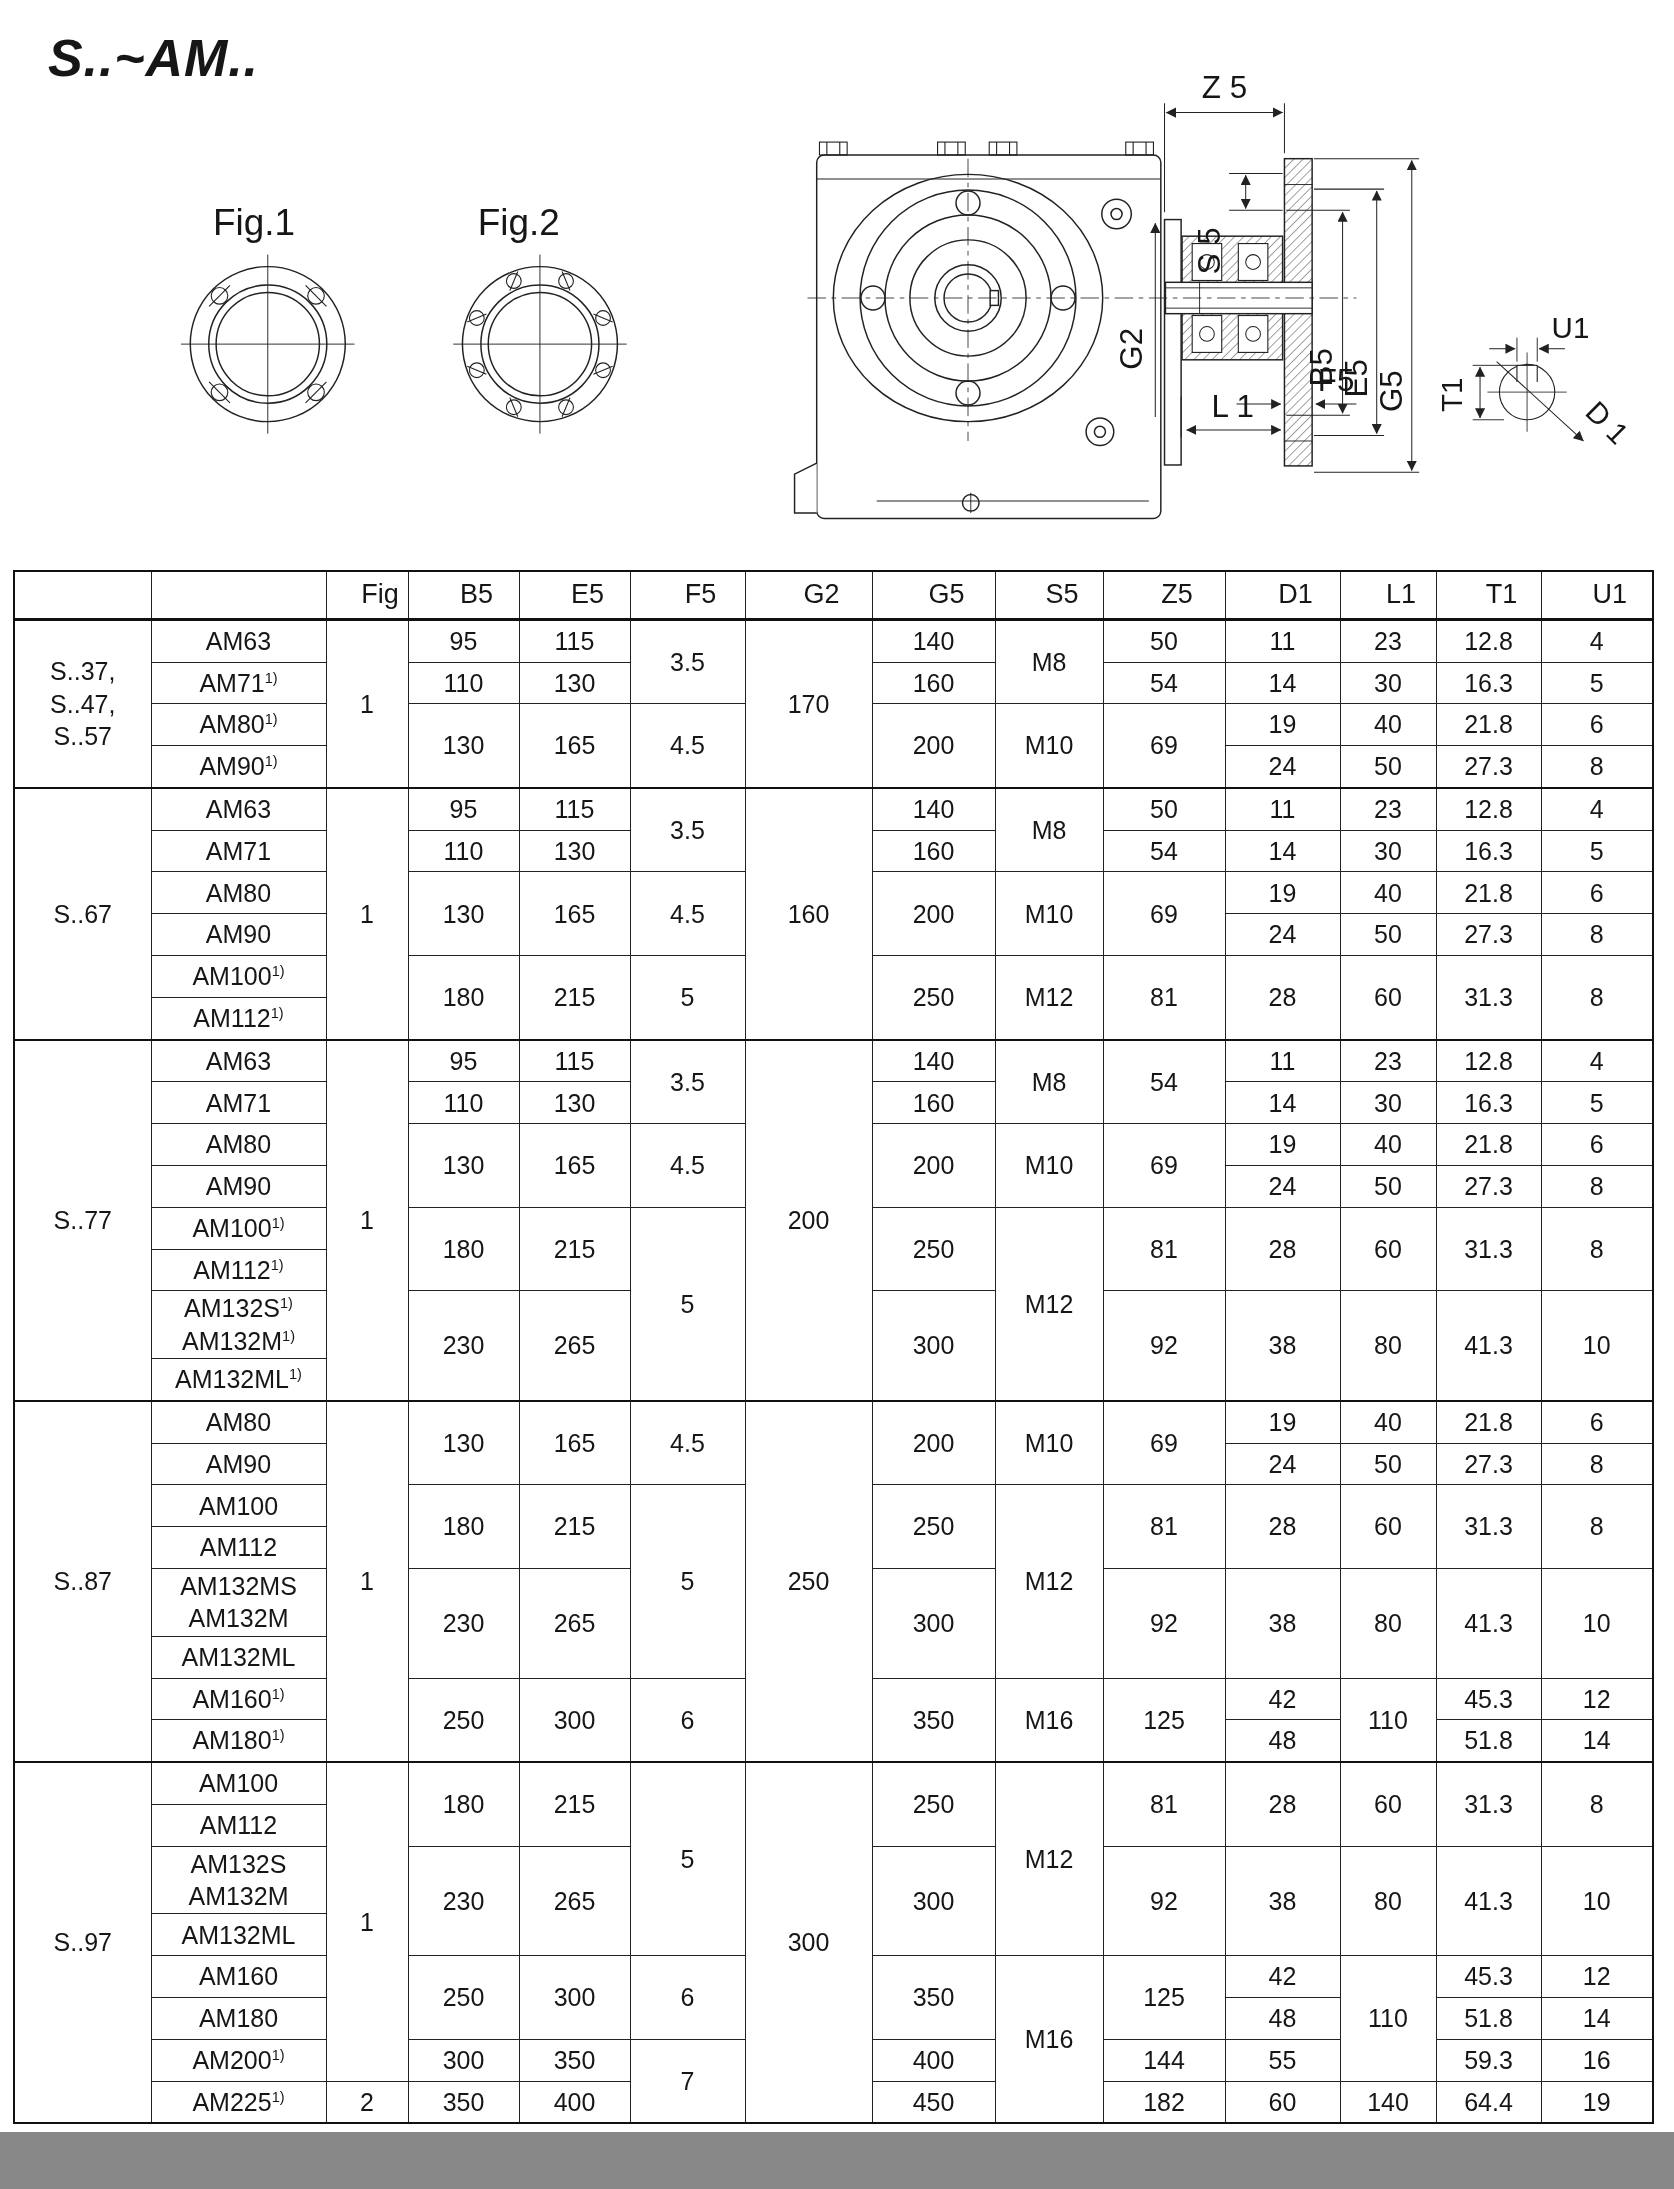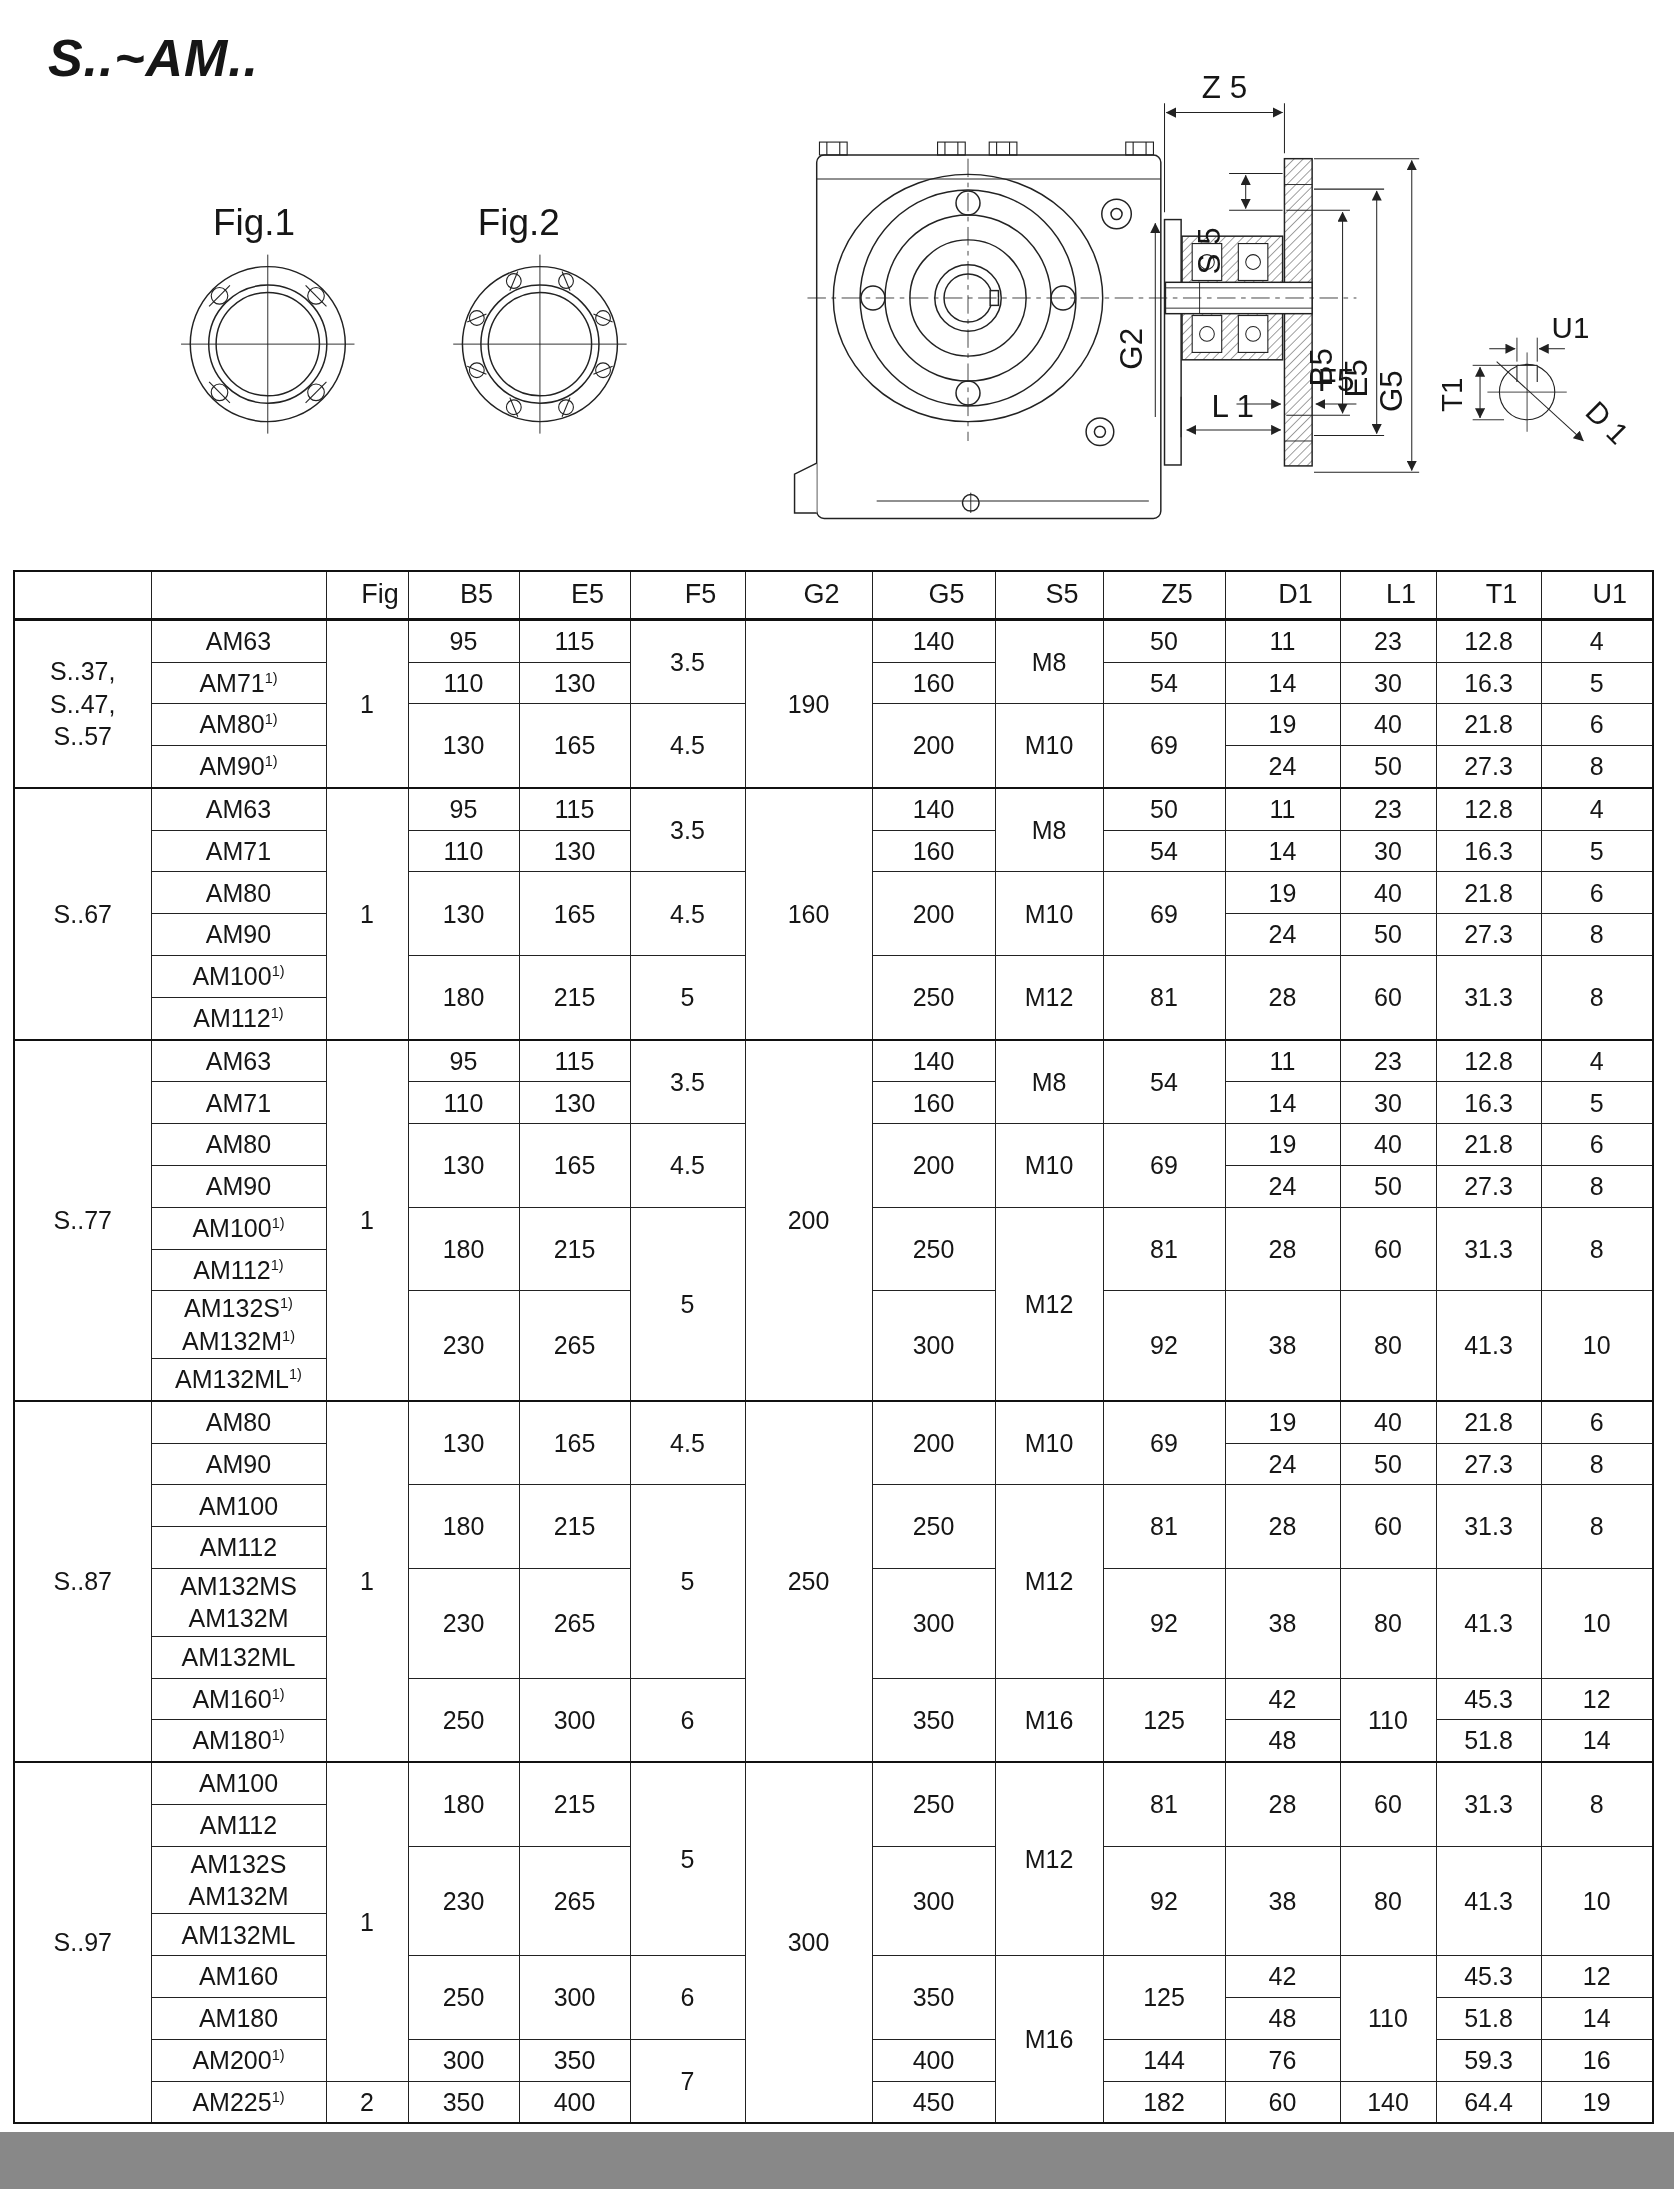--- a/index.html
+++ b/index.html
@@ -271,21 +271,21 @@
     <tbody id="tbl-body">
         <tr class="group-start">
           <td rowspan="4" class="series"><span>S..37,
 S..47,
 S..57</span></td>
           <td class="motor"><span>AM63</span></td>
           <td rowspan="4"><span>1</span></td>
           <td><span>95</span></td>
           <td><span>115</span></td>
           <td rowspan="2"><span>3.5</span></td>
-          <td rowspan="4"><span>190</span></td>
+          <td rowspan="4"><span>170</span></td>
           <td><span>140</span></td>
           <td rowspan="2"><span>M8</span></td>
           <td><span>50</span></td>
           <td><span>11</span></td>
           <td><span>23</span></td>
           <td><span>12.8</span></td>
           <td><span>4</span></td>
         </tr>
         <tr>
           <td class="motor"><span>AM71</span><sup>1)</sup></td>
@@ -581,21 +581,21 @@
           <td><span>51.8</span></td>
           <td><span>14</span></td>
         </tr>
         <tr>
           <td class="motor"><span>AM200</span><sup>1)</sup></td>
           <td><span>300</span></td>
           <td><span>350</span></td>
           <td rowspan="2"><span>7</span></td>
           <td><span>400</span></td>
           <td><span>144</span></td>
-          <td><span>76</span></td>
+          <td><span>55</span></td>
           <td><span>59.3</span></td>
           <td><span>16</span></td>
         </tr>
         <tr>
           <td class="motor"><span>AM225</span><sup>1)</sup></td>
           <td><span>2</span></td>
           <td><span>350</span></td>
           <td><span>400</span></td>
           <td><span>450</span></td>
           <td><span>182</span></td>

